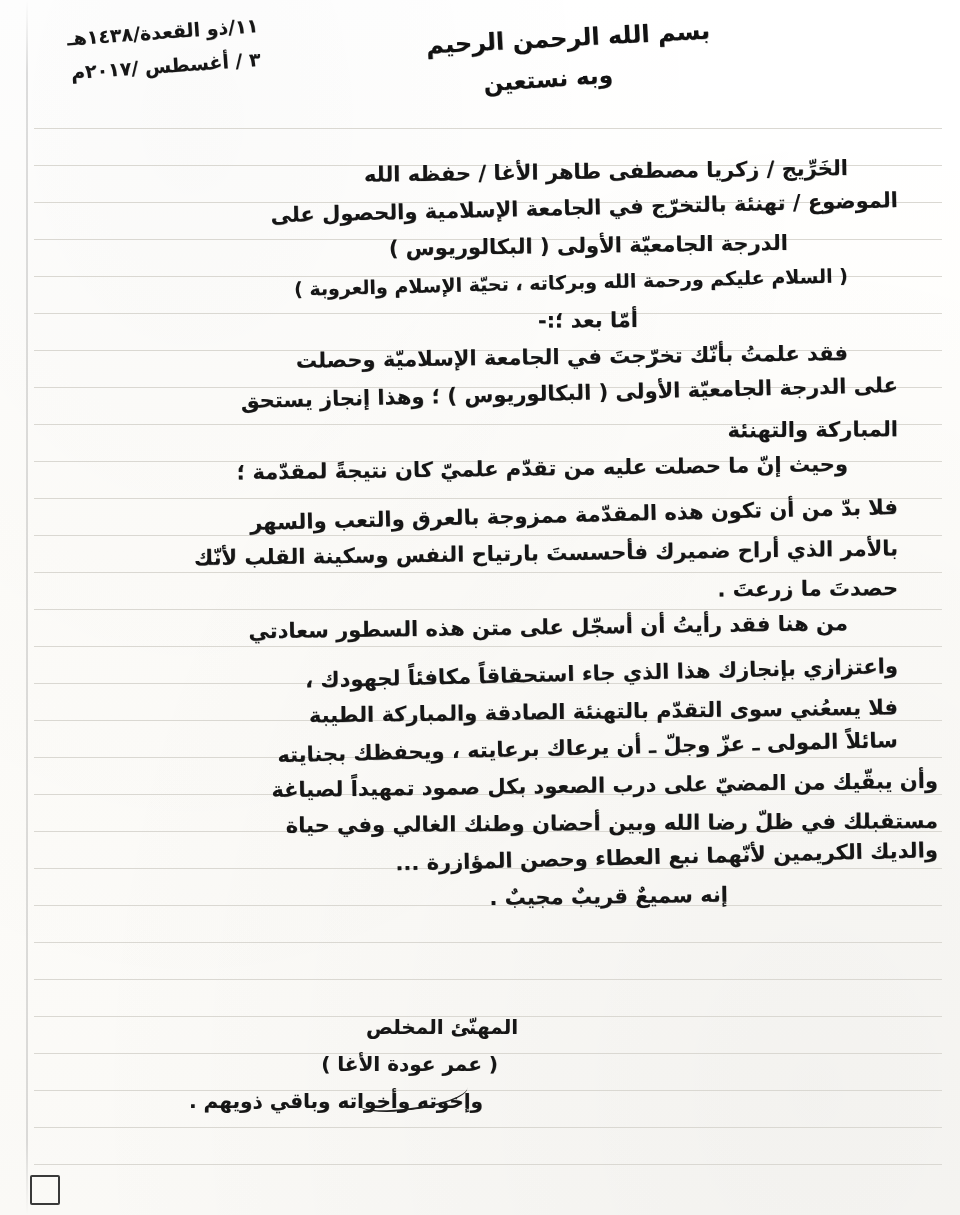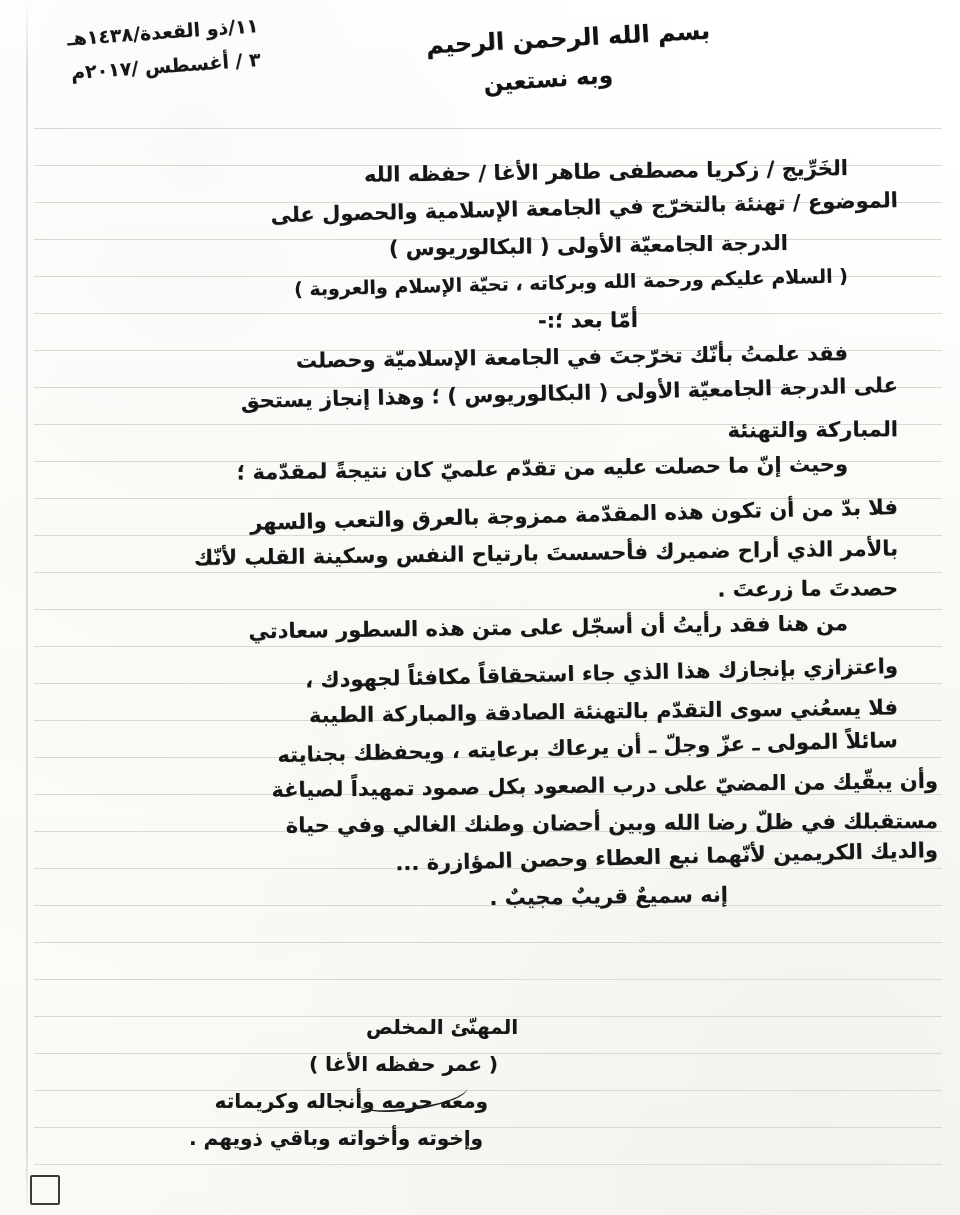--- a/index.html
+++ b/index.html
@@ -251,19 +251,18 @@
     <div class="line indent-1 tilt-b">سائلاً المولى ـ عزّ وجلّ ـ أن يرعاك برعايته ، ويحفظك بجنايته</div>
     <div class="line tilt-a">وأن يبقّيك من المضيّ على درب الصعود بكل صمود تمهيداً لصياغة</div>
     <div class="line tilt-c">مستقبلك في ظلّ رضا الله وبين أحضان وطنك الغالي وفي حياة</div>
     <div class="line tilt-b">والديك الكريمين لأنّهما نبع العطاء وحصن المؤازرة ...</div>
 
     <div class="line indent-4 tilt-a gap">إنه سميعٌ قريبٌ مجيبٌ .</div>
   </div>
 
   <div id="signature-block">
     <div class="sline i1">المهنّئ المخلص</div>
-    <div class="sline i2">( عمر حفظه الأغا )</div>
+    <div class="sline i2">( عمر عودة الأغا )</div>
     <div class="squiggle"></div>
-    <div class="sline i3">ومعه حرمه وأنجاله وكريماته</div>
     <div class="sline i4">وإخوته وأخواته وباقي ذويهم .</div>
   </div>
 
 </div>
 
 </body></html>

